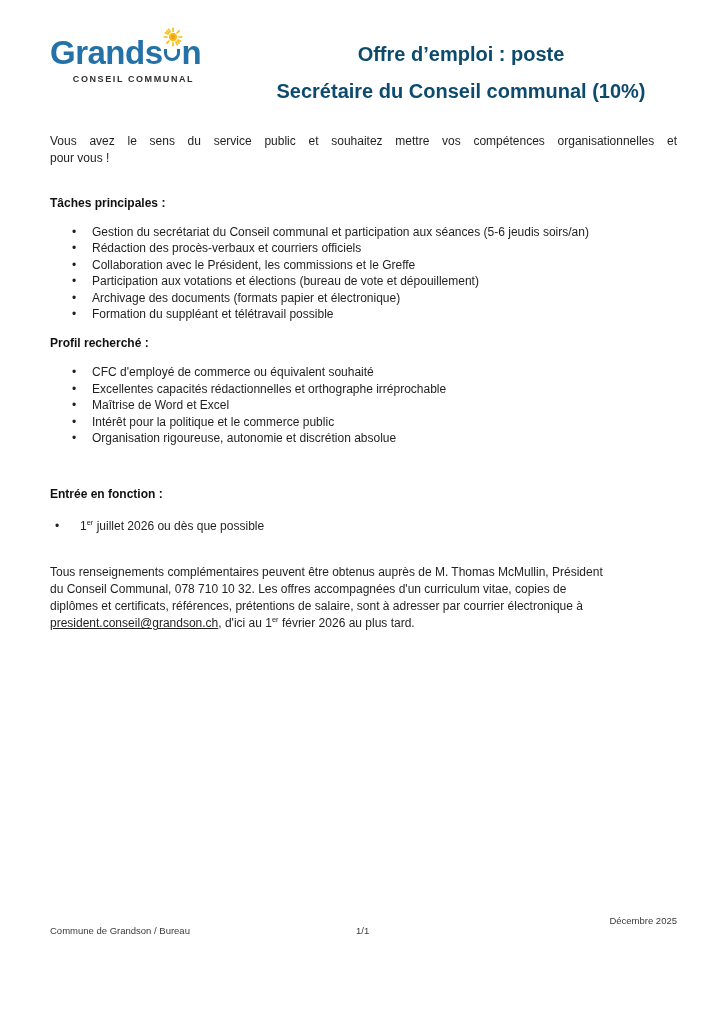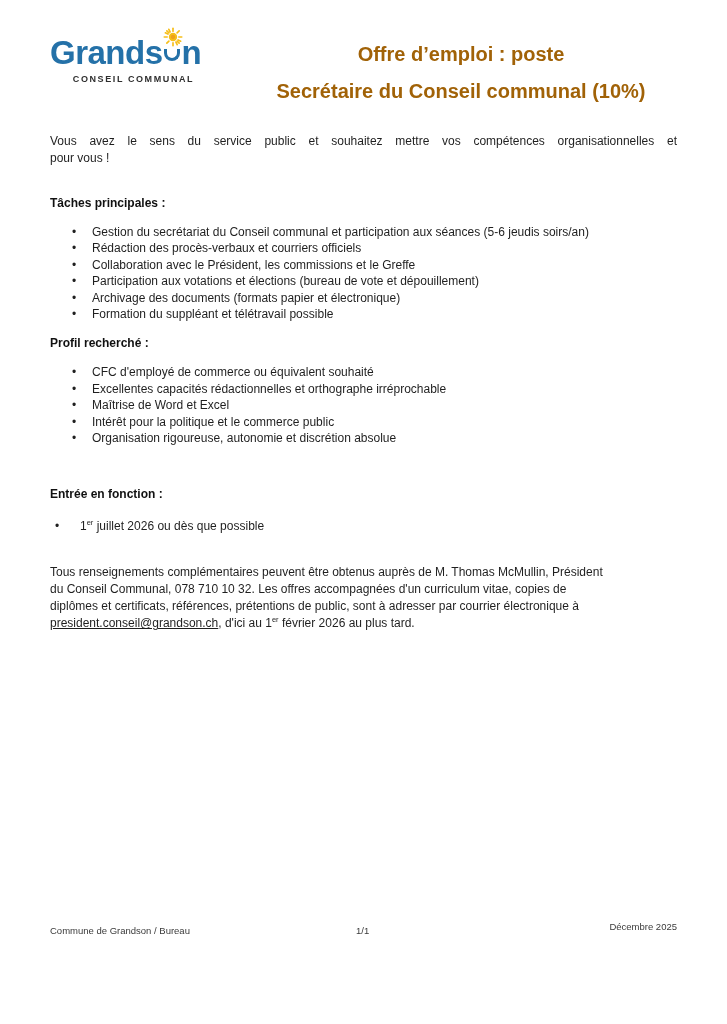--- a/index.html
+++ b/index.html
@@ -53,21 +53,21 @@
   }
   .title-block {
     flex: 1;
     text-align: center;
     padding-left: 28px;
     margin-top: 3px;
   }
   .title-line {
     font-size: 20px;
     font-weight: bold;
-    color: #a16207;
+    color: #0c4a6e;
     line-height: 37px;
     white-space: nowrap;
   }
 
   
   .content { padding: 0 50px; }
   .intro { margin-top: 23px; font-size: 12px; line-height: 17px; }
   .jline { text-align: justify; text-align-last: justify; }
   .section-heading {
     font-size: 12px;
@@ -110,21 +110,21 @@
   
   .footer {
     position: absolute;
     left: 50px; right: 50px;
     bottom: 36px;
     font-size: 9.5px;
     color: #3a3a3a;
   }
   .footer .f-left { position: absolute; left: 0; bottom: 0; }
   .footer .f-center { position: absolute; left: 50%; transform: translateX(-57%); bottom: 0; }
-  .footer .f-right { position: absolute; right: 0; bottom: 4px; }
+  .footer .f-right { position: absolute; right: 0; bottom: 10px; }
 </style>
 </head>
 <body>
 
 <div class="page">
 
   <div class="header">
     <div class="logo-block">
       <div class="brand"><span>Grands</span><span class="sun-o"><span class="u-shape"></span><svg class="sun" width="20" height="20" viewBox="0 0 24 24">
           <g stroke="#F6BE19" stroke-width="2" stroke-linecap="round">
@@ -177,21 +177,21 @@
       <li>Intérêt pour la politique et le commerce public</li>
       <li>Organisation rigoureuse, autonomie et discrétion absolue</li>
     </ul>
 
     <div class="section-heading h3x">Entrée en fonction :</div>
     <div class="entry-item"><span>1</span><sup class="sp">er</sup><span> juillet 2026 ou dès que possible</span></div>
 
     <div class="closing">
       <div>Tous renseignements complémentaires peuvent être obtenus auprès de M. Thomas McMullin, Président</div>
       <div>du Conseil Communal, 078 710 10 32. Les offres accompagnées d'un curriculum vitae, copies de</div>
-      <div>diplômes et certificats, références, prétentions de public, sont à adresser par courrier électronique à</div>
+      <div>diplômes et certificats, références, prétentions de salaire, sont à adresser par courrier électronique à</div>
       <div><a class="email-link" href="#">president.conseil@grandson.ch</a><span>, d'ici au 1</span><sup class="sp">er</sup><span> février 2026 au plus tard.</span></div>
     </div>
 
   </div>
 
   <div class="footer">
     <span class="f-left">Commune de Grandson / Bureau</span>
     <span class="f-center">1/1</span>
     <span class="f-right">Décembre 2025</span>
   </div>

